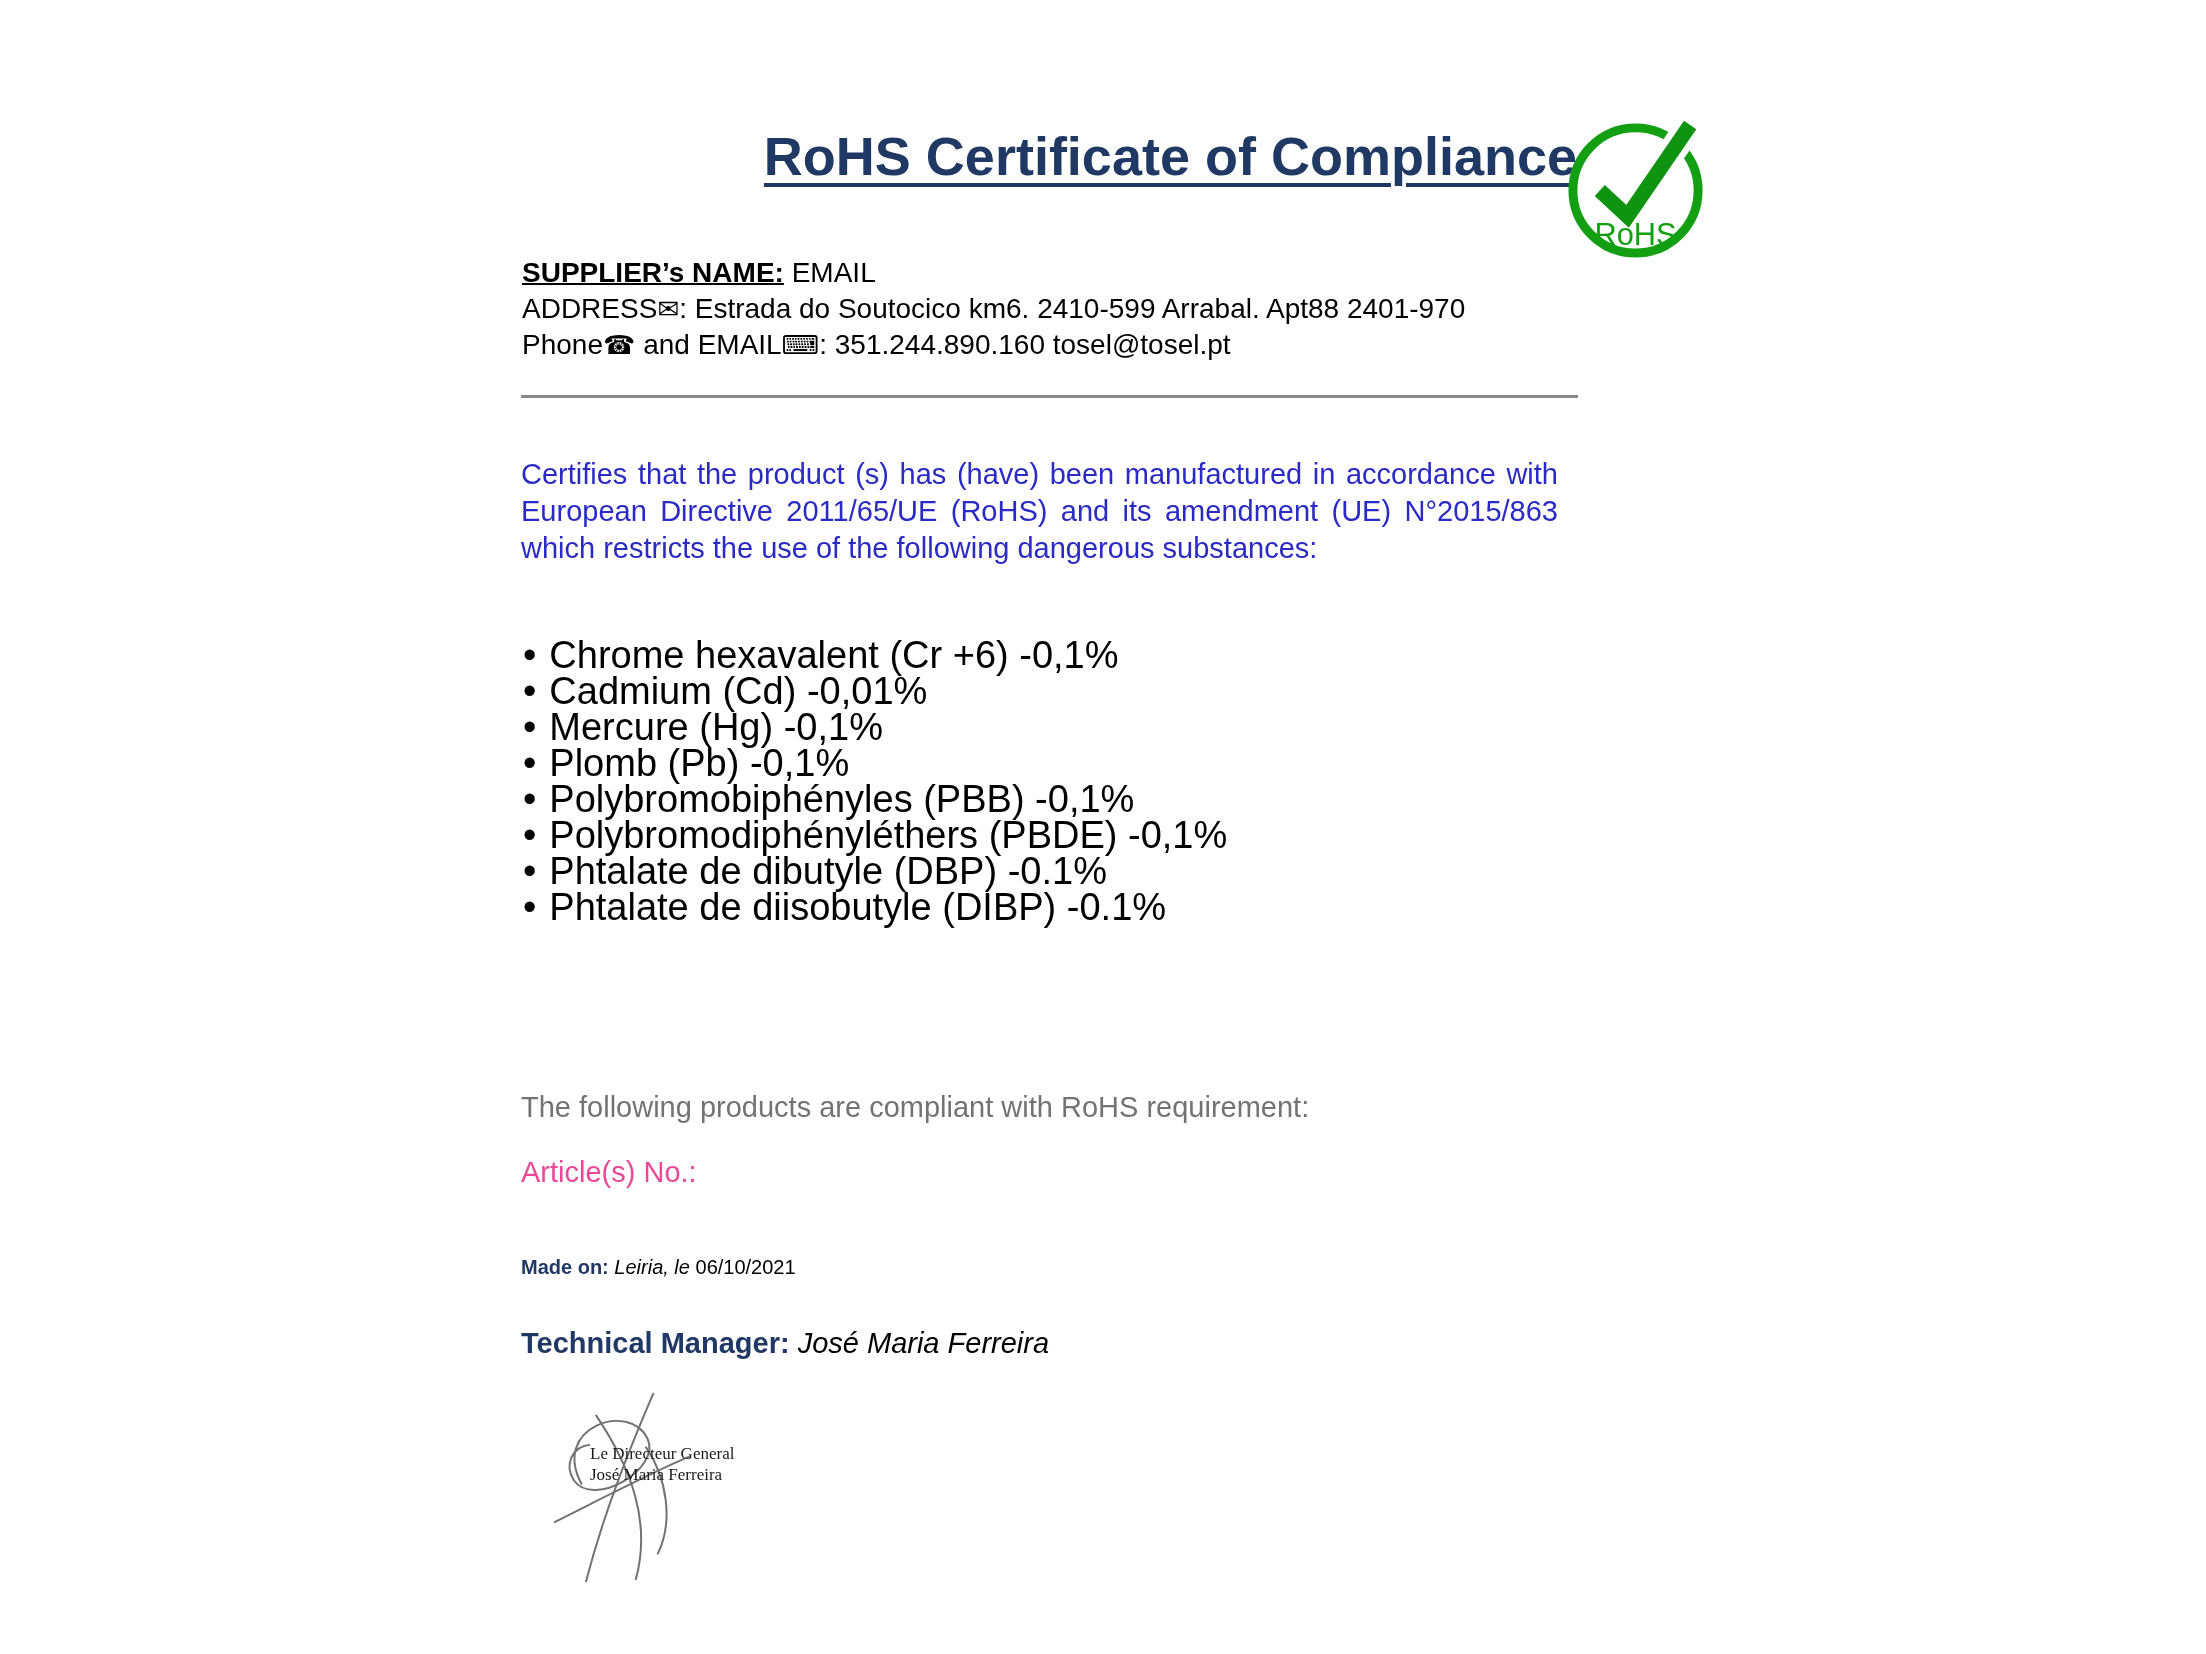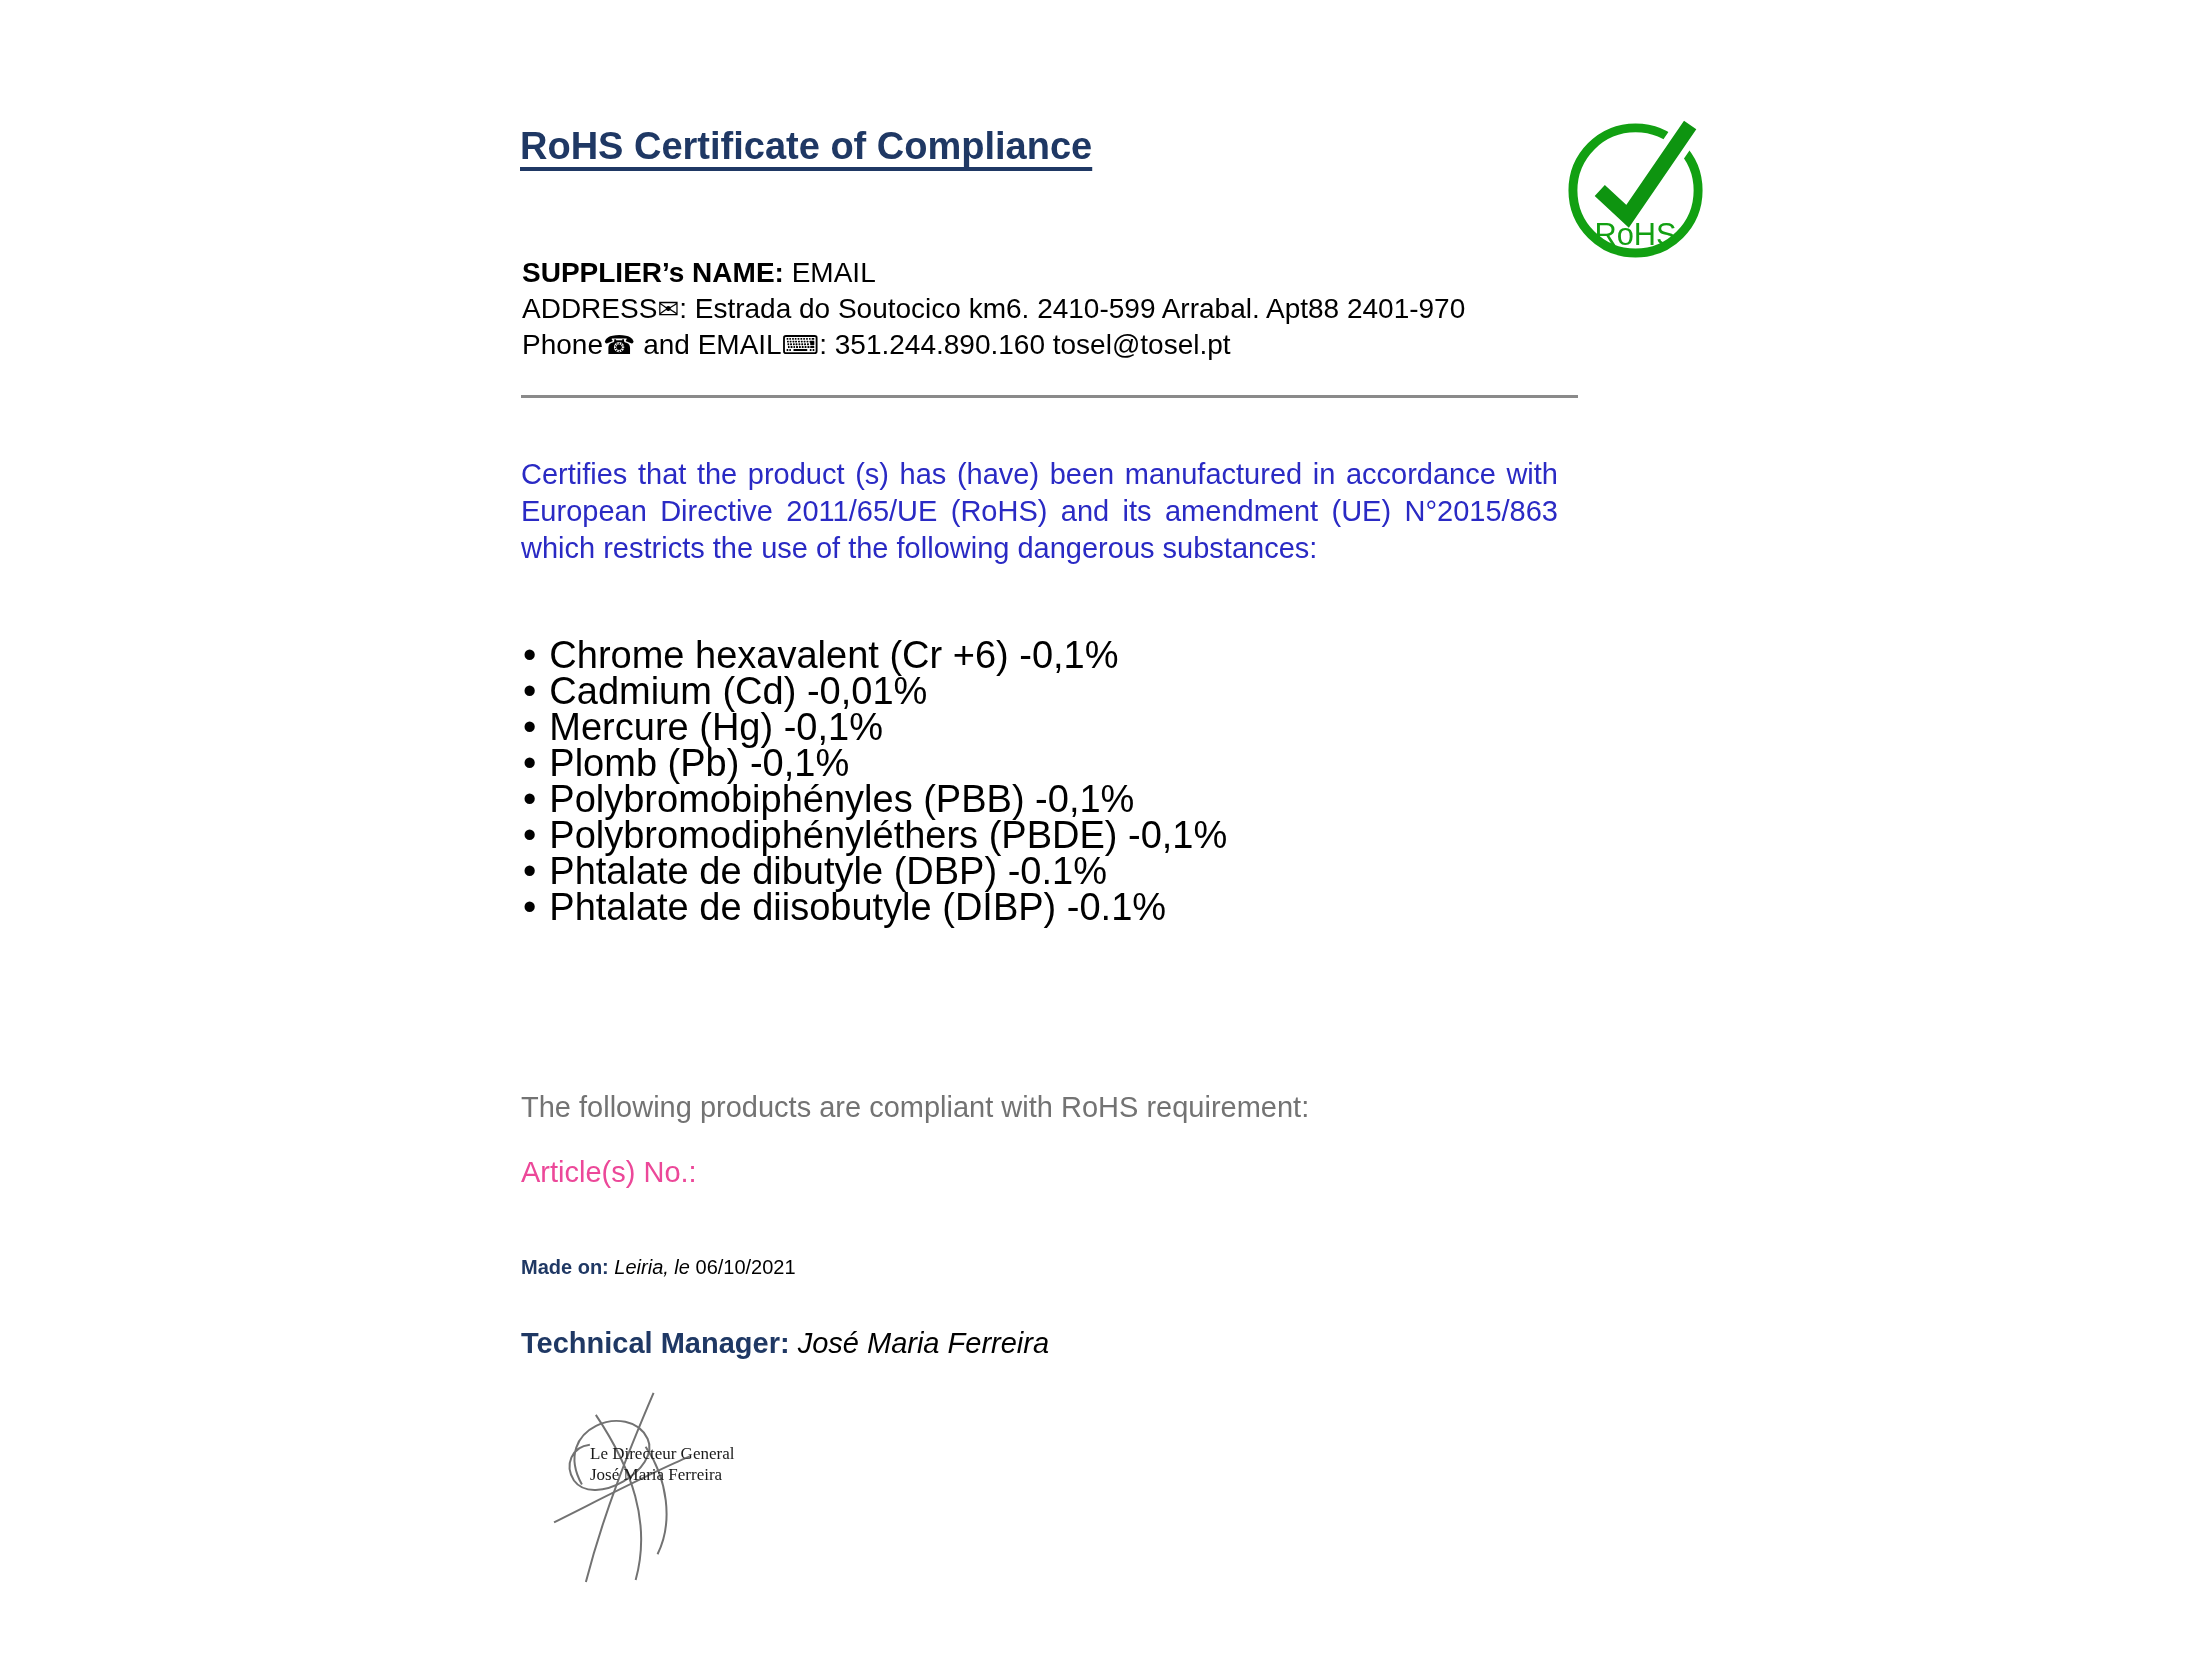--- a/index.html
+++ b/index.html
@@ -17,22 +17,22 @@
     background: #ffffff;
     overflow: hidden;
   }
 
   
   .doc-title {
     position: absolute;
     left: 520px;
     top: 125px;
     width: 1057px;
-    text-align: left;
-    font-size: 38px;
+    text-align: right;
+    font-size: 54px;
     font-weight: bold;
     color: #1F3864;
     text-decoration: underline;
     text-decoration-thickness: 4px;
     text-underline-offset: 8px;
     letter-spacing: 0px;
   }
 
   
   .logo-wrap {
@@ -48,20 +48,21 @@
     position: absolute;
     left: 522px;
     top: 255px;
     width: 1057px;
     font-size: 28px;
     line-height: 36px;
     color: #000000;
   }
   .bold-underline {
     font-weight: bold;
+    text-decoration: underline;
     text-decoration-thickness: 2px;
   }
   .glyph-icon { font-family: "DejaVu Sans", sans-serif; font-size: 26px; }
 
   
   .divider {
     position: absolute;
     left: 521px;
     top: 395px;
     width: 1057px;

